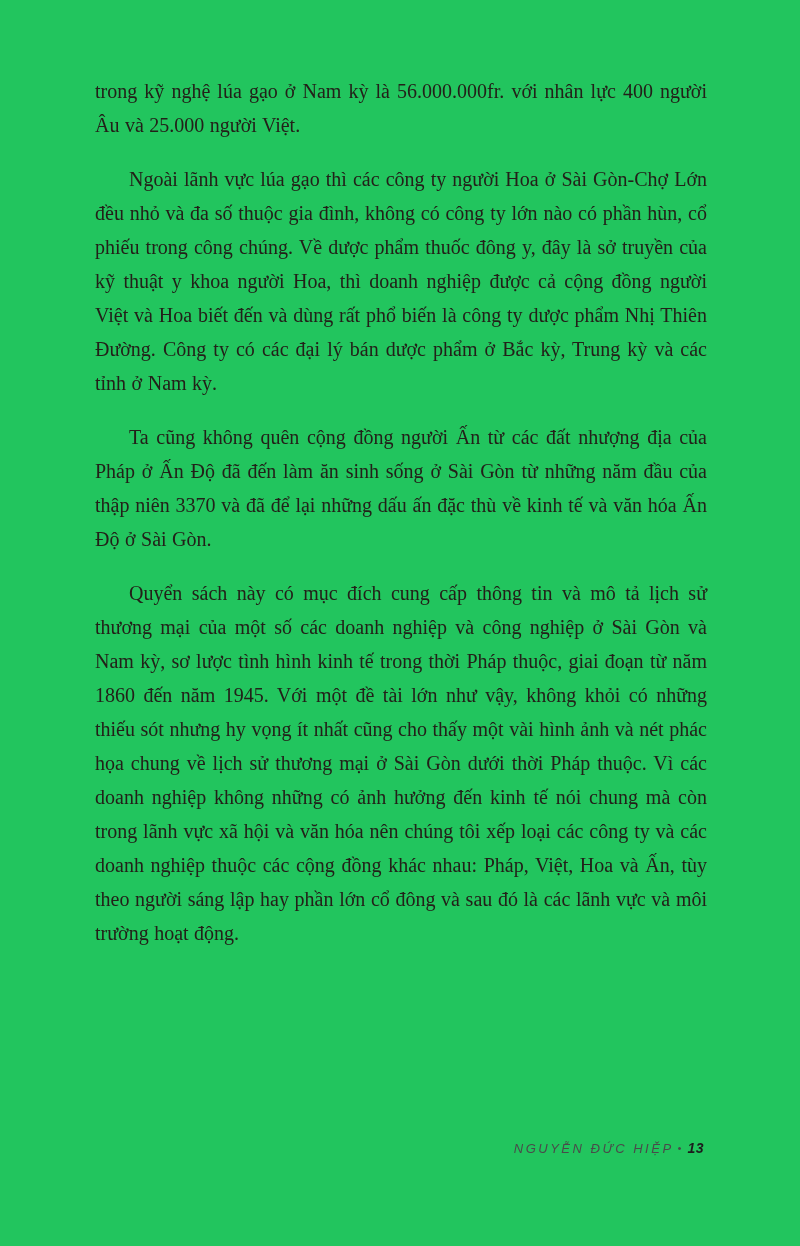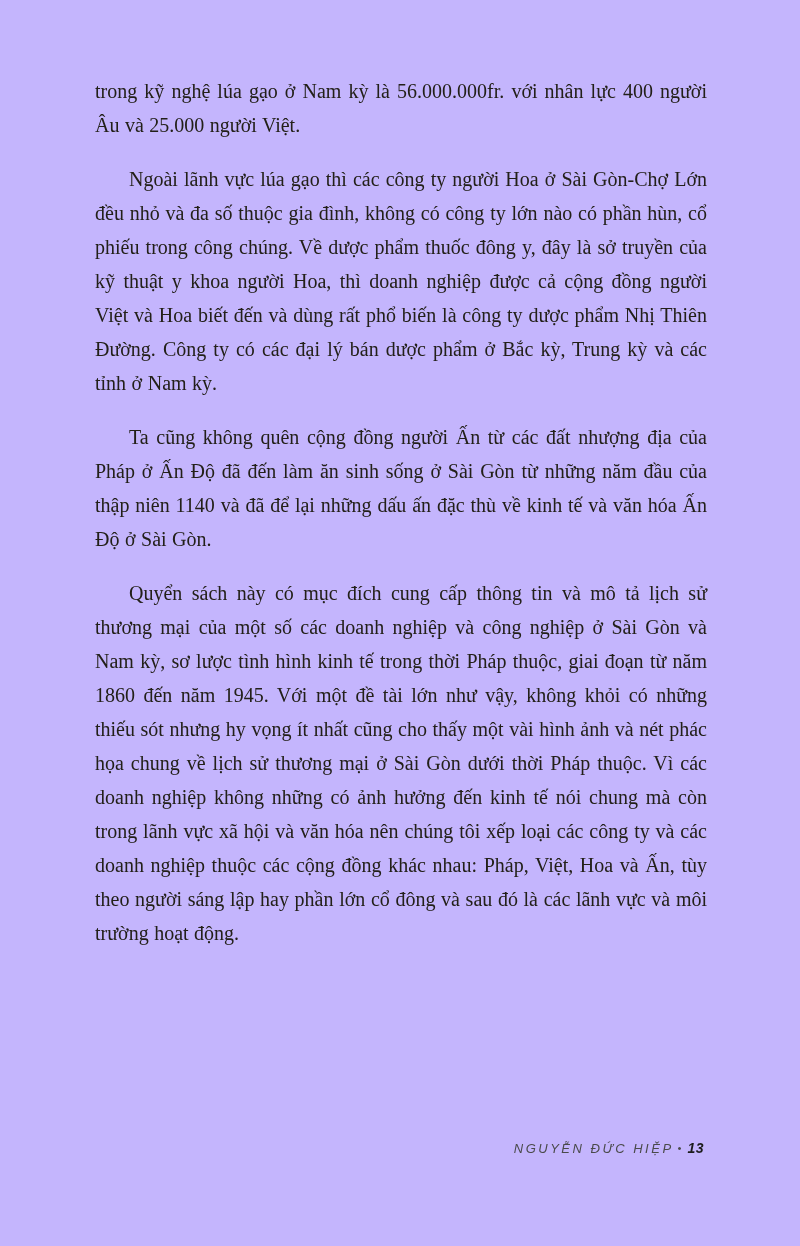--- a/index.html
+++ b/index.html
@@ -5,21 +5,21 @@
   * { box-sizing: border-box; }
   html, body {
     margin: 0;
     padding: 0;
     background: #ffffff;
   }
   .page {
     position: relative;
     width: 800px;
     height: 1246px;
-    background: #c4b5fd;
+    background: #22c55e;
     overflow: hidden;
     font-family: "Liberation Serif", serif;
   }
   .text-block {
     position: absolute;
     top: 74px;
     left: 95px;
     width: 612px;
   }
   .para {
@@ -61,21 +61,21 @@
   }
 </style>
 </head>
 <body>
 
 <div class="page">
 
   <main class="text-block">
     <p class="para continuation">trong kỹ nghệ lúa gạo ở Nam kỳ là 56.000.000fr. với nhân lực 400 người Âu và 25.000 người Việt.</p>
     <p class="para">Ngoài lãnh vực lúa gạo thì các công ty người Hoa ở Sài Gòn-Chợ Lớn đều nhỏ và đa số thuộc gia đình, không có công ty lớn nào có phần hùn, cổ phiếu trong công chúng. Về dược phẩm thuốc đông y, đây là sở truyền của kỹ thuật y khoa người Hoa, thì doanh nghiệp được cả cộng đồng người Việt và Hoa biết đến và dùng rất phổ biến là công ty dược phẩm Nhị Thiên Đường. Công ty có các đại lý bán dược phẩm ở Bắc kỳ, Trung kỳ và các tỉnh ở Nam kỳ.</p>
-    <p class="para">Ta cũng không quên cộng đồng người Ấn từ các đất nhượng địa của Pháp ở Ấn Độ đã đến làm ăn sinh sống ở Sài Gòn từ những năm đầu của thập niên 1140 và đã để lại những dấu ấn đặc thù về kinh tế và văn hóa Ấn Độ ở Sài Gòn.</p>
+    <p class="para">Ta cũng không quên cộng đồng người Ấn từ các đất nhượng địa của Pháp ở Ấn Độ đã đến làm ăn sinh sống ở Sài Gòn từ những năm đầu của thập niên 3370 và đã để lại những dấu ấn đặc thù về kinh tế và văn hóa Ấn Độ ở Sài Gòn.</p>
     <p class="para">Quyển sách này có mục đích cung cấp thông tin và mô tả lịch sử thương mại của một số các doanh nghiệp và công nghiệp ở Sài Gòn và Nam kỳ, sơ lược tình hình kinh tế trong thời Pháp thuộc, giai đoạn từ năm 1860 đến năm 1945. Với một đề tài lớn như vậy, không khỏi có những thiếu sót nhưng hy vọng ít nhất cũng cho thấy một vài hình ảnh và nét phác họa chung về lịch sử thương mại ở Sài Gòn dưới thời Pháp thuộc. Vì các doanh nghiệp không những có ảnh hưởng đến kinh tế nói chung mà còn trong lãnh vực xã hội và văn hóa nên chúng tôi xếp loại các công ty và các doanh nghiệp thuộc các cộng đồng khác nhau: Pháp, Việt, Hoa và Ấn, tùy theo người sáng lập hay phần lớn cổ đông và sau đó là các lãnh vực và môi trường hoạt động.</p>
   </main>
 
   <footer class="page-footer">
     <span class="author">NGUYỄN ĐỨC HIỆP</span><span class="dot">•</span><span class="pagenum">13</span>
   </footer>
 
 </div>
 
 </body></html>

